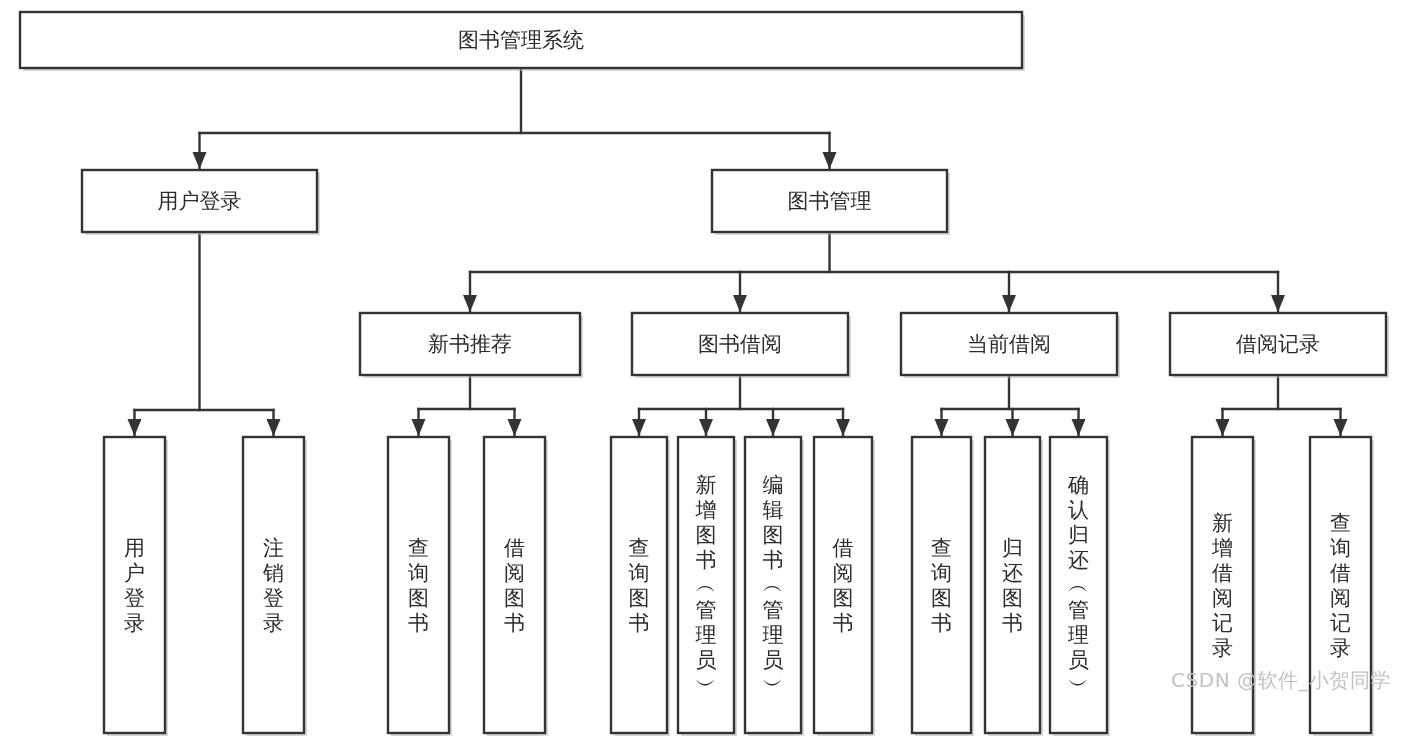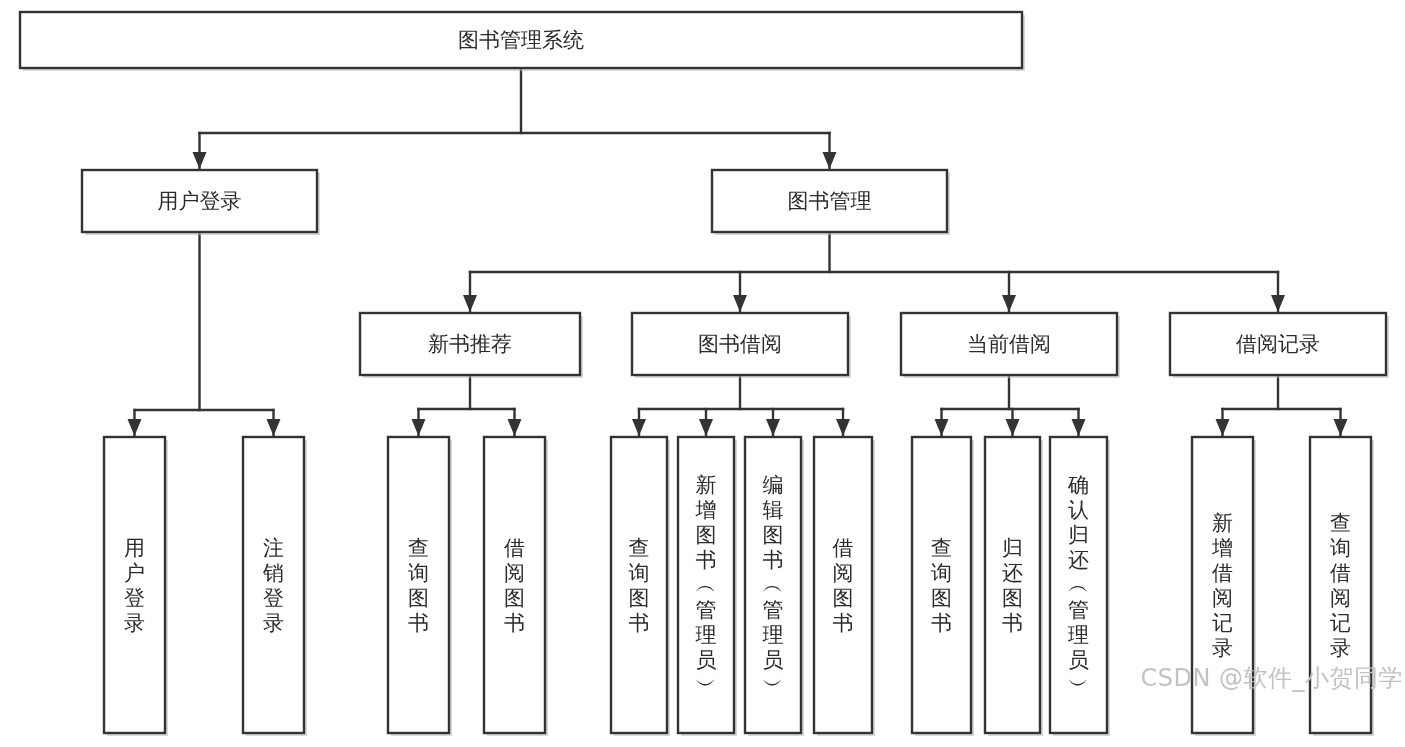--- a/index.html
+++ b/index.html
@@ -54,24 +54,24 @@
     dominant-baseline: middle;
   }
   .node-label-v {
     fill: #2b2b2b;
     font-family: "DejaVu Sans", "Liberation Sans", sans-serif;
     font-size: 21px;
     text-anchor: middle;
   }
   .watermark {
     position: absolute;
-    right: 2px;
+    right: 14px;
     bottom: 6px;
     font-family: "DejaVu Sans", "Liberation Sans", sans-serif;
-    font-size: 24px;
+    font-size: 20px;
     color: #c2c2c2;
     white-space: nowrap;
     letter-spacing: 0.5px;
   }
 </style>
 </head>
 <body>
 
 <div id="diagram-root">
   <svg class="flow" viewBox="0 0 1405 747">

